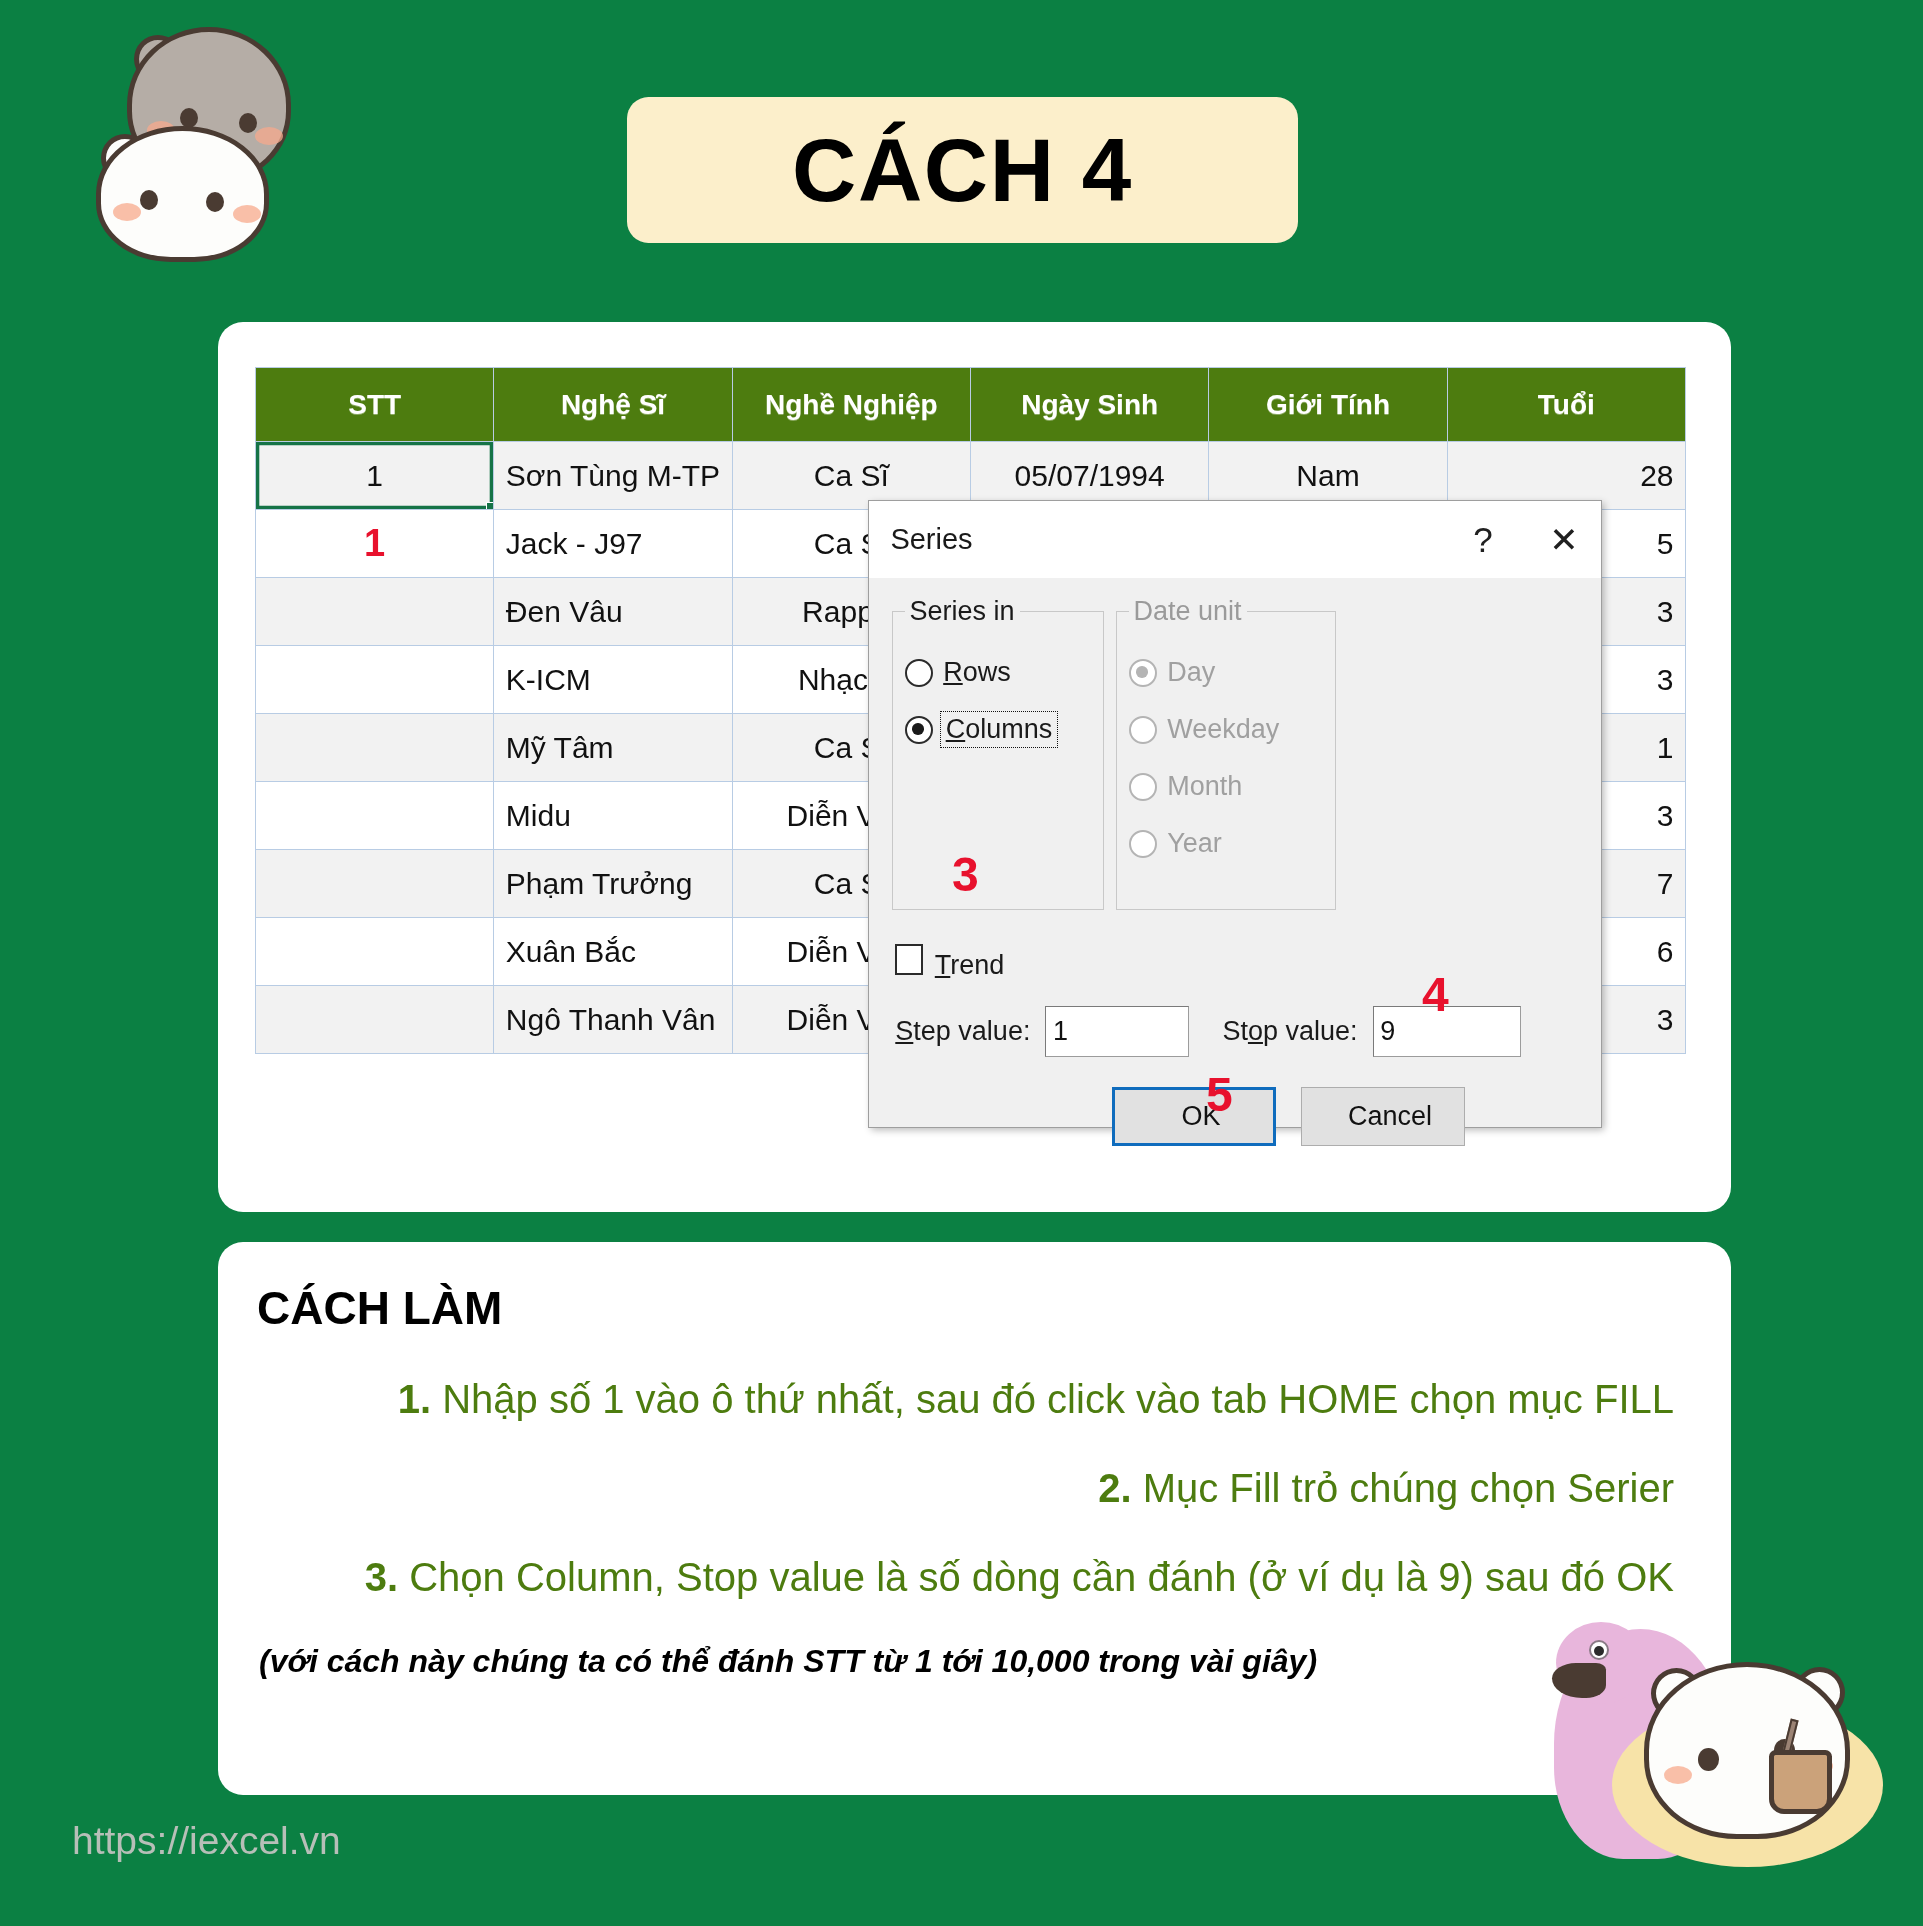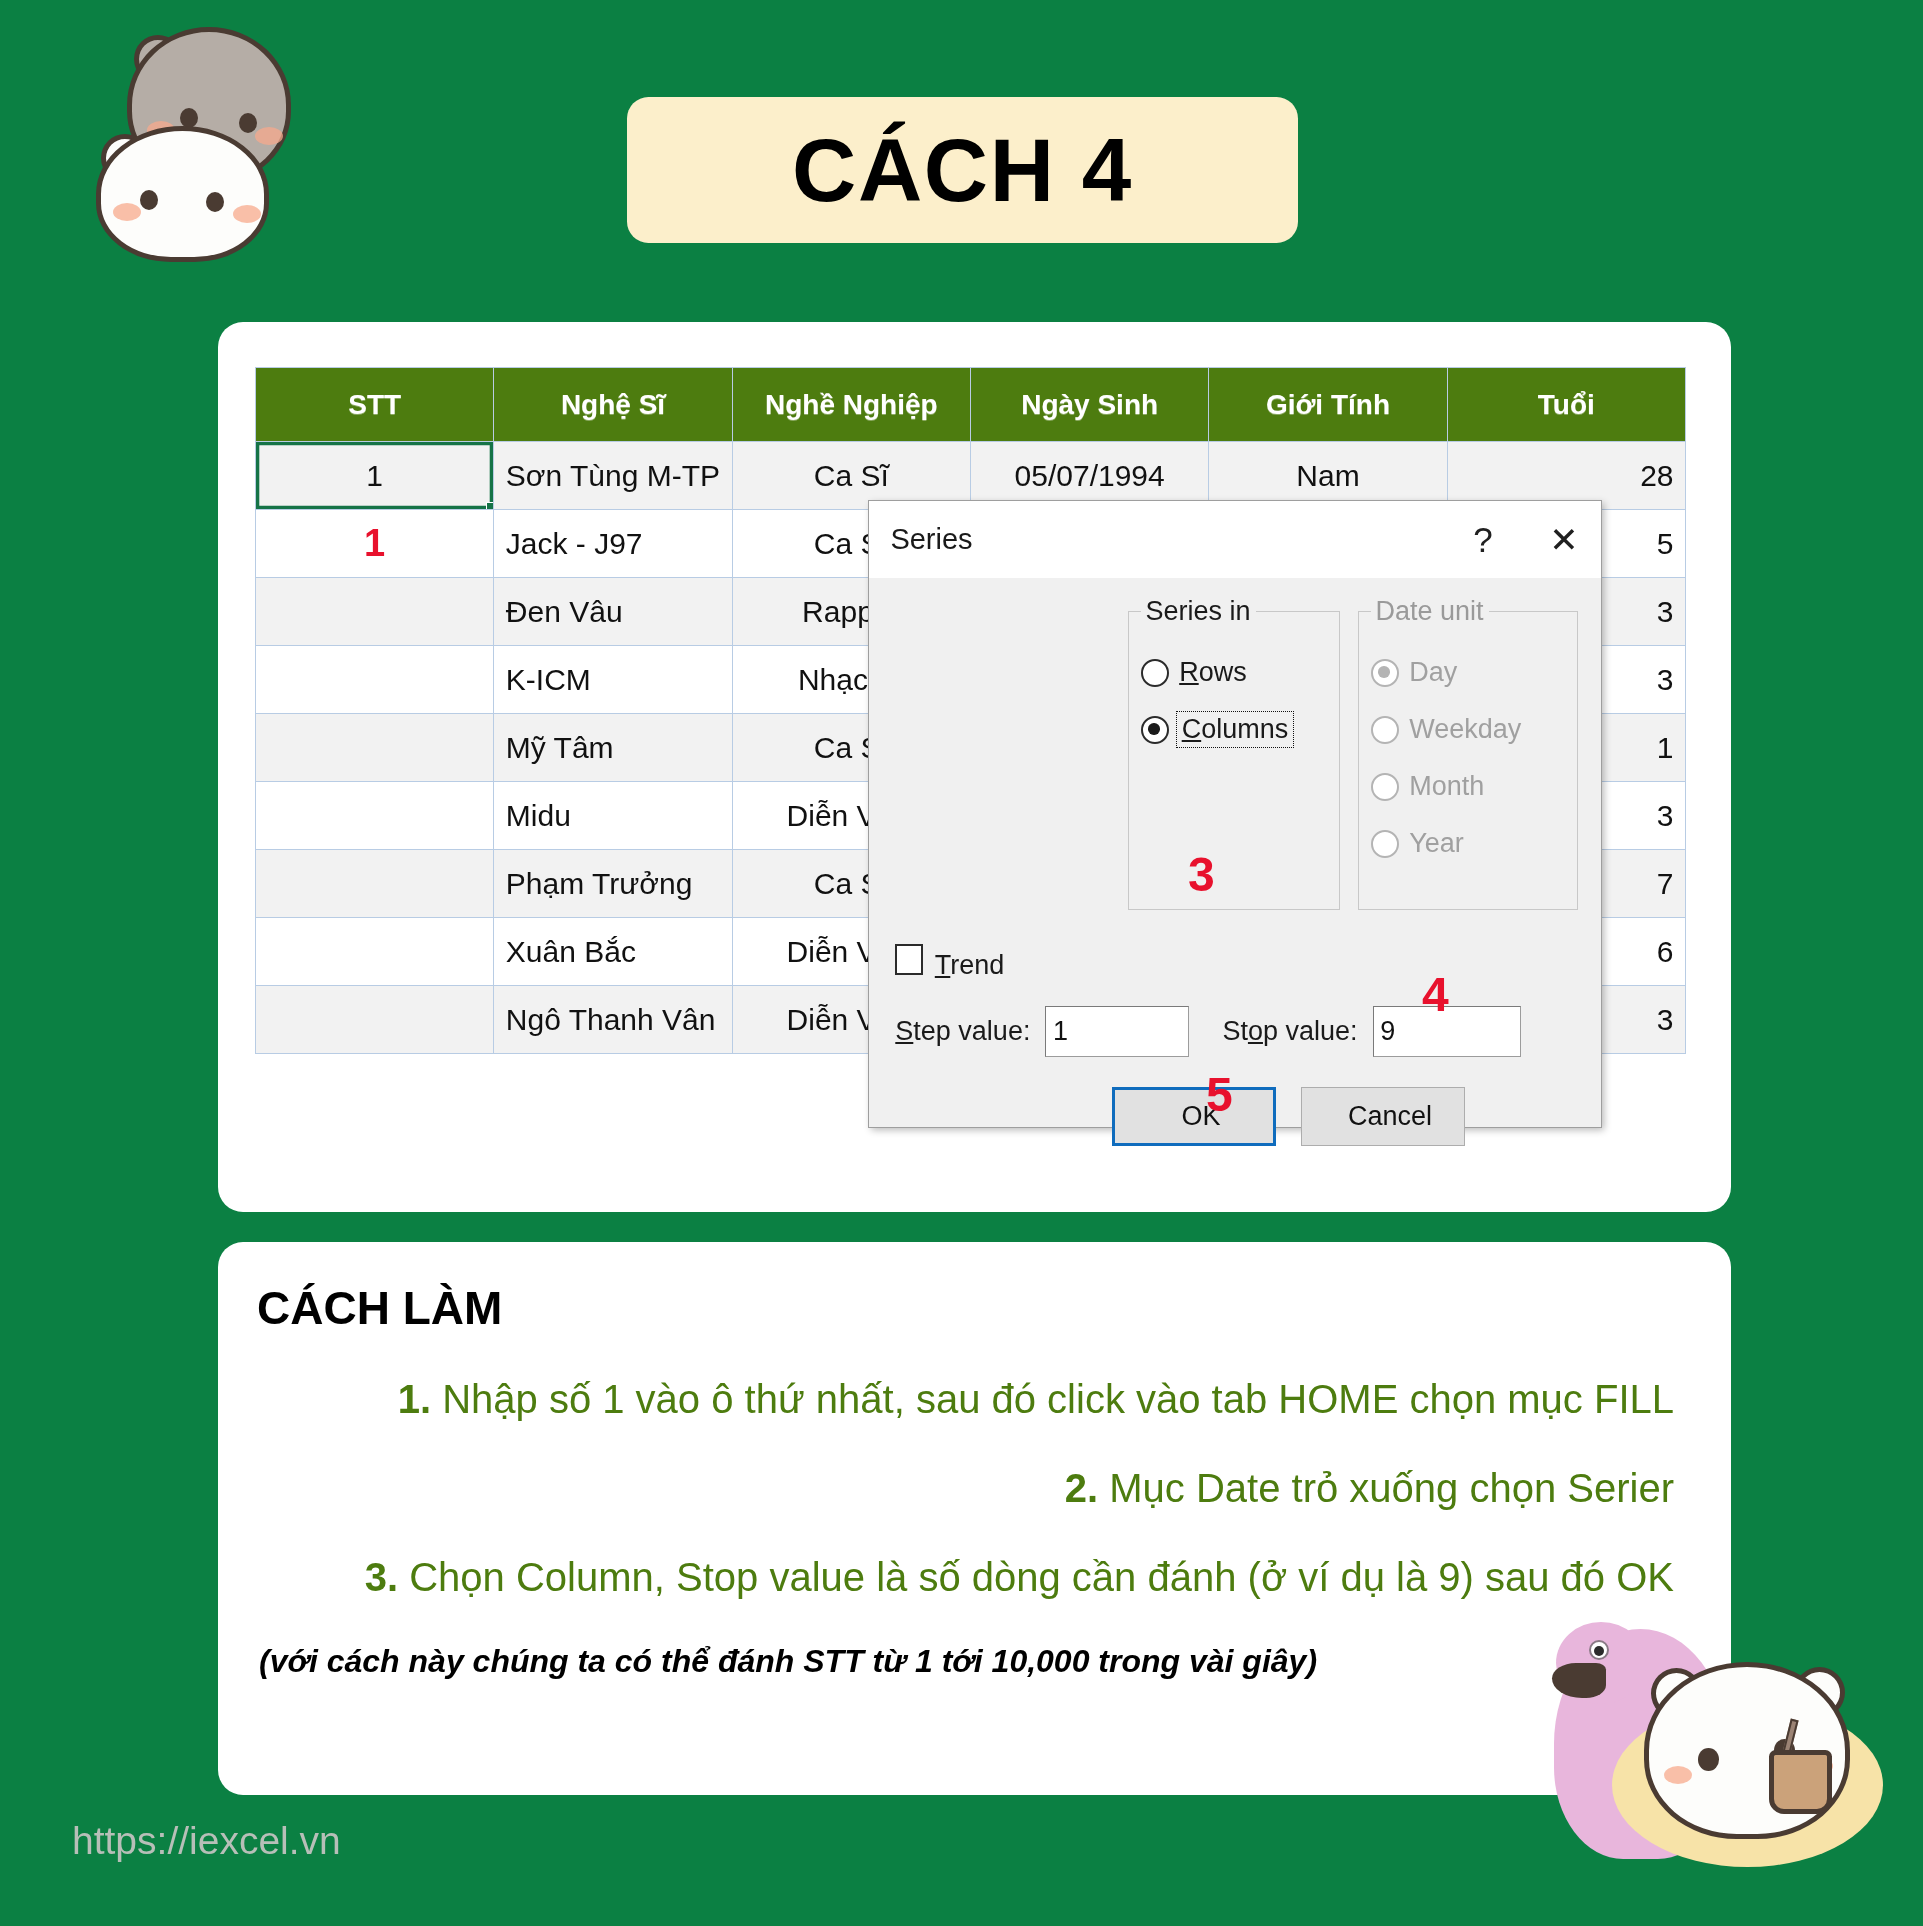--- a/index.html
+++ b/index.html
@@ -125,21 +125,21 @@
     display: flex; align-items: center; gap: 43px;
   }
   .dlg-help, .dlg-close {
     font-size: 35px; color: #202020;
     line-height: 1;
     cursor: pointer;
     width: 38px; text-align: center;
   }
   .dlg-body { position: relative; padding: 18px 23px 0 23px; }
 
-  .groups { display: flex; gap: 18px; justify-content: flex-end; }
+  .groups { display: flex; gap: 12px; }
   fieldset.grp {
     border: 0.8px solid #C8C8C8;
     padding: 8.2px 11.5px 16.4px 11.5px;
     position: relative;
   }
   fieldset.grp legend {
     font-size: 27px; color: #1a1a1a;
     padding: 0 5px;
   }
   fieldset.grp.disabled legend { color: #9a9a9a; }
@@ -605,21 +605,21 @@
   </div>
 </div>
 
 <div class="card" id="howto-card">
   <div class="howto-title">CÁCH LÀM</div>
   <div class="howto-list">
     <div class="howto-item">
       <b>1.</b><span> Nhập số 1 vào ô thứ nhất, sau đó click vào tab HOME chọn mục FILL</span>
     </div>
     <div class="howto-item">
-      <b>2.</b><span> Mục Date trỏ xuống chọn Serier</span>
+      <b>2.</b><span> Mục Fill trỏ chúng chọn Serier</span>
     </div>
     <div class="howto-item">
       <b>3.</b><span> Chọn Column, Stop value là số dòng cần đánh (ở ví dụ là 9) sau đó OK</span>
     </div>
     <div class="howto-note">(với cách này chúng ta có thể đánh STT từ 1 tới 10,000 trong vài giây)</div>
   </div>
 </div>
 
 <div class="mascot" id="boba">
   <div class="flamingo"></div>

